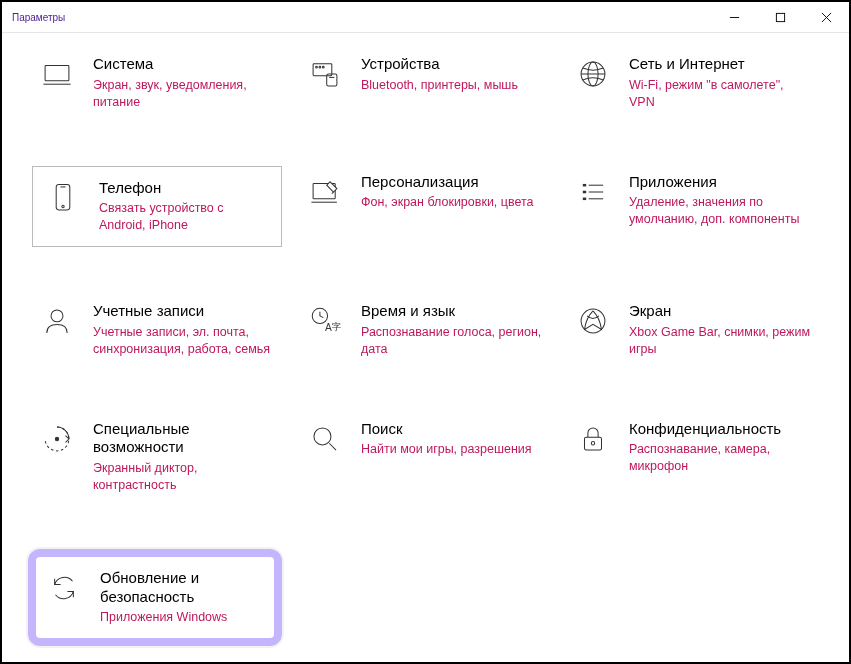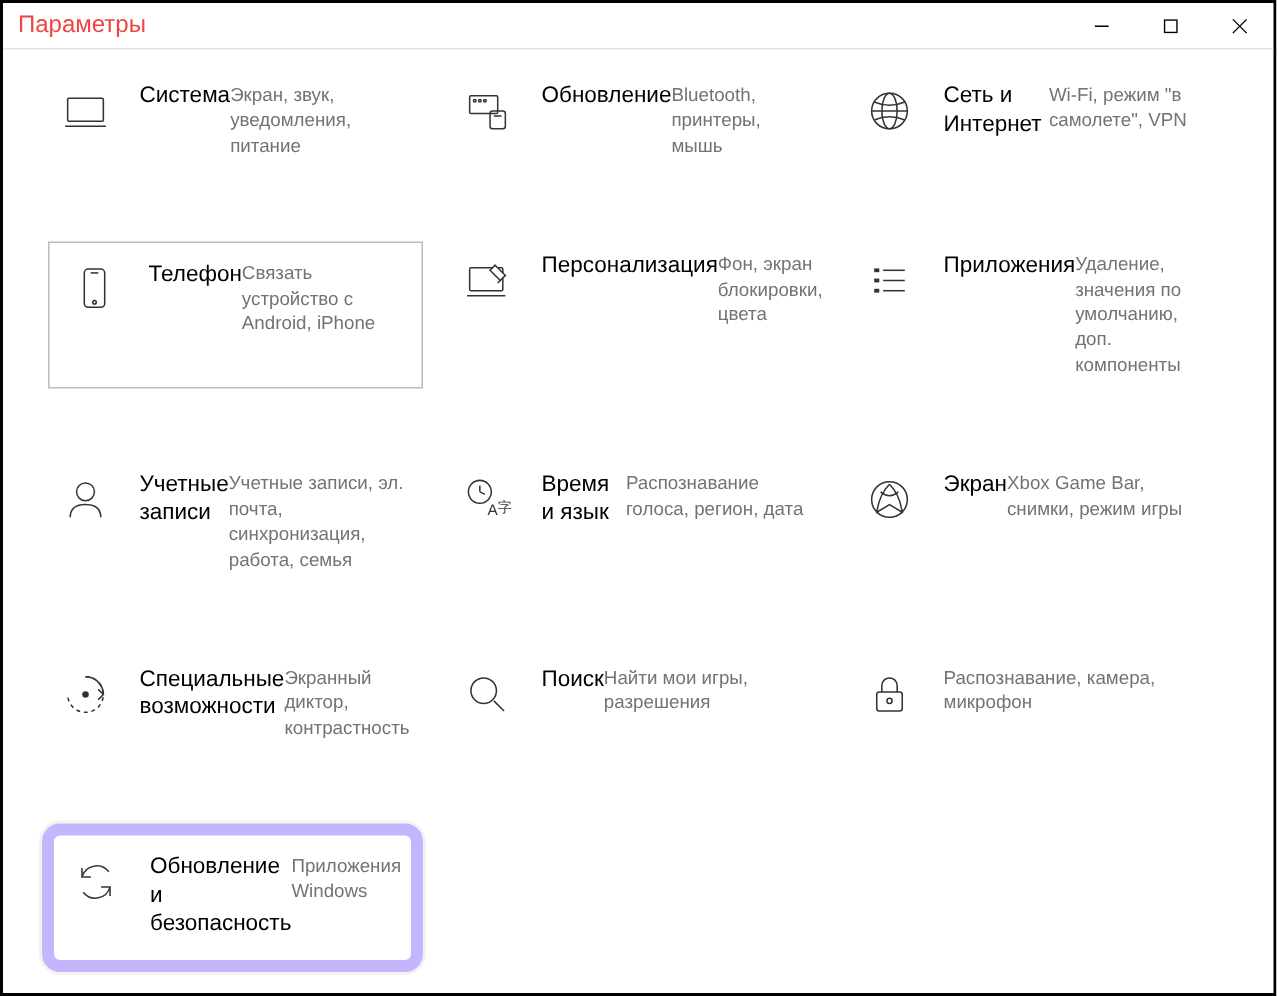--- a/index.html
+++ b/index.html
@@ -1,31 +1,31 @@
 <!DOCTYPE html>
 <html><head>
 <meta charset="utf-8">
 <style>
   html,body{margin:0;padding:0;font-family:"Segoe UI",Arial,sans-serif;background:#fff;color:#000;font-size:14px}
   .window{width:851px;height:664px;box-sizing:border-box;border:2px solid #000;position:relative;background:#fff;overflow:hidden}
   .titlebar{height:30px;display:flex;align-items:center;border-bottom:1px solid #e5e5e5;padding-left:10px}
-  .titlebar .title{font-size:16px;color:#ef4444}
+  .titlebar .title{font-size:10px;color:#4c1d95}
   .win-controls{position:absolute;top:0;right:0;display:flex}
   .win-btn{width:46px;height:30px;display:flex;align-items:center;justify-content:center;color:#000}
   .win-btn svg{stroke:#000;stroke-width:1;fill:none}
   .content{padding:15px 20px 20px 30px}
   .grid{display:grid;grid-template-columns:repeat(3,250px);column-gap:18px;row-gap:48px}
   .tile{display:flex;align-items:flex-start;gap:16px;padding:6px 6px 6px 4px;border:1px solid transparent}
   .tile.selected{border:1px solid #bbb;padding:12px 10px;background:#fff}
   .tile.highlight{border:8px solid #c4b5fd;border-radius:12px;padding:12px 8px 12px 8px;position:relative;z-index:3;box-shadow:0 0 0 2px rgba(0,0,0,.05);margin-left:-4px}
   .icon-box{flex:0 0 40px;display:flex;align-items:flex-start;justify-content:center;padding-top:2px}
   .icon-box svg{width:34px;height:34px;stroke:#333;stroke-width:1.2;fill:none}
-  .tbody{display:flex;flex-direction:row}
+  .tbody{display:flex;flex-direction:column}
   .ttitle{font-size:15px;color:#000;line-height:1.25;margin-bottom:3px}
-  .tdesc{font-size:12.5px;color:#737373;line-height:1.35}
+  .tdesc{font-size:12.5px;color:#be185d;line-height:1.35}
 </style>
 </head>
 <body>
 
 <div class="window">
 
   <div class="titlebar">
     <span class="title">Параметры</span>
     <div class="win-controls">
       <div class="win-btn">
@@ -68,21 +68,21 @@
           <svg viewBox="0 0 40 40">
               <rect x="6" y="8" width="22" height="14" rx="1"></rect>
               <circle cx="10" cy="12" r="1"></circle>
               <circle cx="14" cy="12" r="1"></circle>
               <circle cx="18" cy="12" r="1"></circle>
               <rect x="22" y="20" width="12" height="14" rx="2"></rect>
               <line x1="25" y1="24" x2="31" y2="24"></line>
             </svg>
         </div>
         <div class="tbody">
-          <div class="ttitle">Обновление</div>
+          <div class="ttitle">Устройства</div>
           <div class="tdesc">Bluetooth, принтеры, мышь</div>
         </div>
       </div>
 
       <div class="tile">
         <div class="icon-box">
           <svg viewBox="0 0 40 40">
               <circle cx="20" cy="20" r="14"></circle>
               <ellipse cx="20" cy="20" rx="6" ry="14"></ellipse>
               <line x1="6" y1="20" x2="34" y2="20"></line>
@@ -215,20 +215,21 @@
 
       <div class="tile">
         <div class="icon-box">
           <svg viewBox="0 0 40 40">
               <rect x="10" y="18" width="20" height="15" rx="2"></rect>
               <path d="M14 18 L14 13 A6 6 0 0 1 26 13 L26 18"></path>
               <circle cx="20" cy="25" r="2"></circle>
             </svg>
         </div>
         <div class="tbody">
+          <div class="ttitle">Конфиденциальность</div>
           <div class="tdesc">Распознавание, камера, микрофон</div>
         </div>
       </div>
 
       <div class="tile highlight">
         <div class="icon-box">
           <svg viewBox="0 0 40 40">
               <path d="M30 12 A12 12 0 0 0 9 16"></path>
               <polyline points="9,9 9,16 16,16"></polyline>
               <path d="M10 28 A12 12 0 0 0 31 24"></path>

